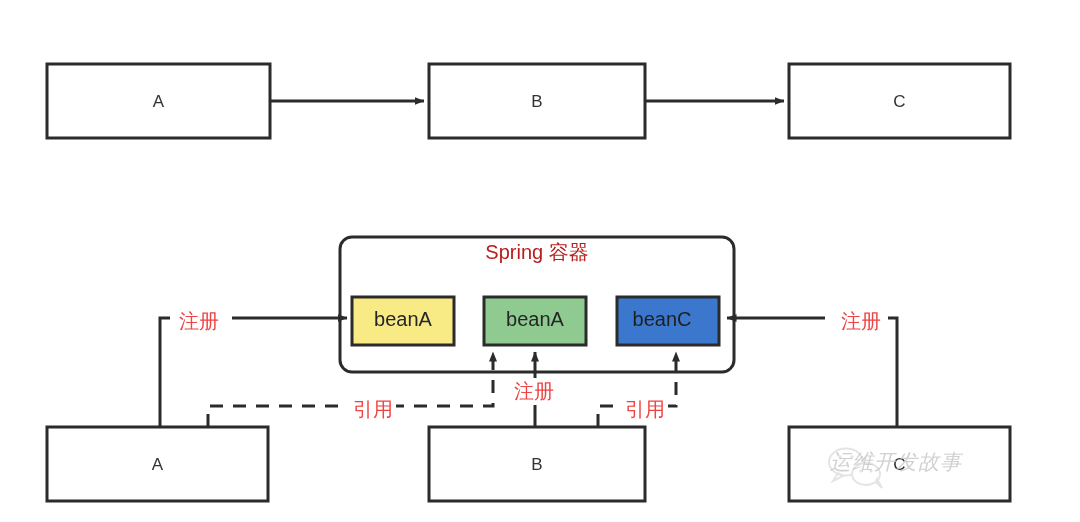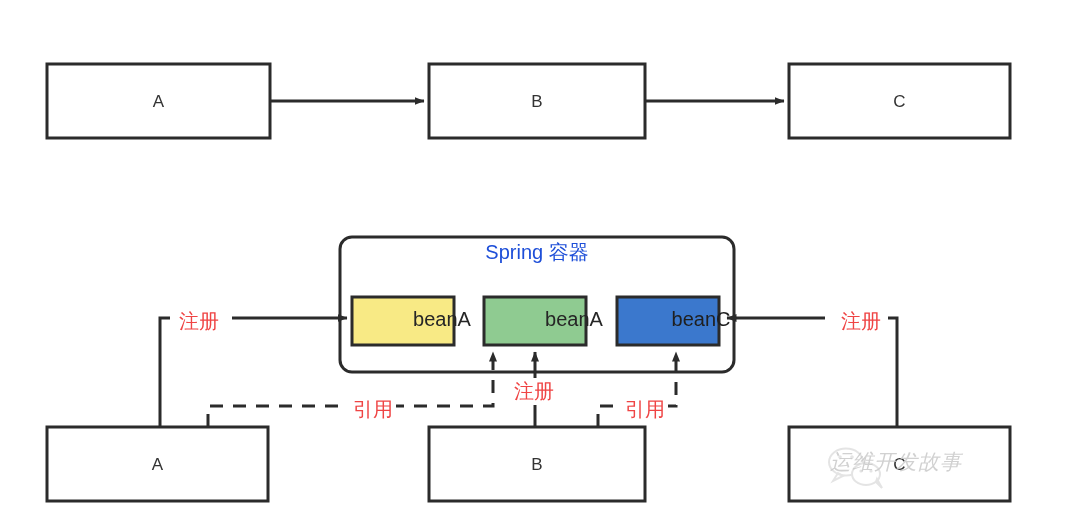--- a/index.html
+++ b/index.html
@@ -12,22 +12,22 @@
   }
   #canvas{position:absolute;left:0;top:0;width:1080px;height:522px;}
   .lbl{
     position:absolute;
     font-family:"Liberation Sans","DejaVu Sans",sans-serif;
     color:#333333;
     white-space:nowrap;
     user-select:none;
   }
   .box-label{font-size:17px;color:#333;}
-  .bean-label{font-size:20px;color:#262626;padding-left:39px;}
-  .title-label{font-size:20px;color:#1d4ed8;}
+  .bean-label{font-size:20px;color:#262626;}
+  .title-label{font-size:20px;color:#b91c1c;}
   .edge-label{font-size:20px;color:#ef4444;font-family:Liberation Serif, serif;}
   .wm{
     position:absolute;
     left:830px;top:448px;
     font-size:21px;
     color:#c9c9c9;
     font-family:"DejaVu Sans",sans-serif;
     letter-spacing:1px;
     white-space:nowrap;
     font-style:italic;

